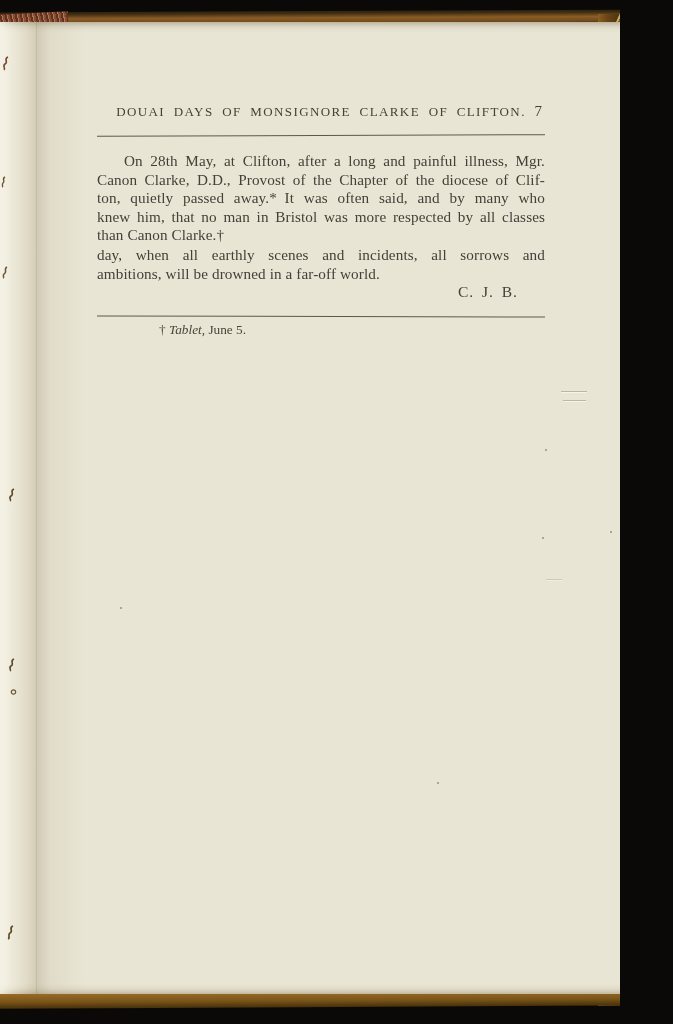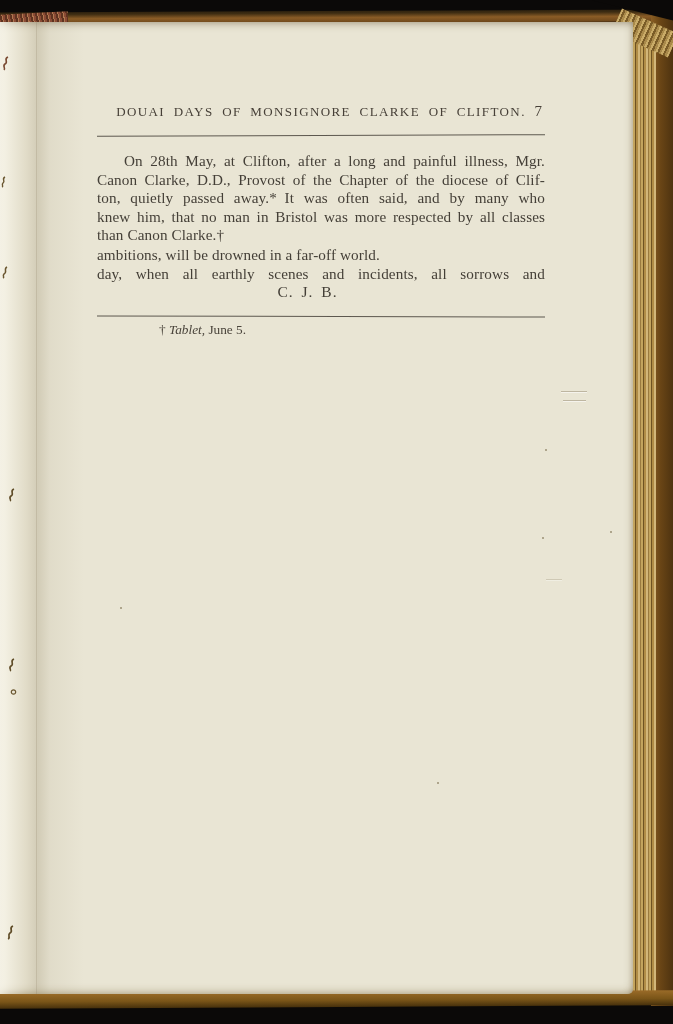--- a/index.html
+++ b/index.html
@@ -1,17 +1,17 @@
 <!DOCTYPE html>
 <html><head>
 <meta charset="utf-8">
 <style>
   html,body{margin:0;padding:0;background:#0b0908;}
   .scene{
-    position:relative;width:673px;height:1024px;overflow:hidden;
+    position:relative;width:620px;height:1024px;overflow:hidden;
     background:#0b0908;
     font-family:"Liberation Serif","DejaVu Serif",serif;
   }
   
   .cover-top{
     position:absolute;left:0;top:11px;width:664px;height:12px;
     background:linear-gradient(to bottom,#30230f 0%,#3d2c12 18%,#8a5c26 55%,#6b451a 100%);
     transform:rotate(-0.25deg);
   }
   .cover-left-corner{
@@ -85,21 +85,21 @@
   .para-1{margin-top:16px;}
   .para-2{margin-top:1px;}
   .line{
     height:18.6px;line-height:18.6px;overflow:hidden;
     text-align:justify;text-align-last:justify;
   }
   .line.first{text-indent:27px;}
   .line.last{text-align-last:left;font-family:Liberation Serif, serif;}
   .signature{
     height:18.6px;line-height:18.6px;font-size:15.5px;
-    text-align:center;padding-right:27px;letter-spacing:1px;word-spacing:3px;
+    text-align:right;padding-right:27px;letter-spacing:1px;word-spacing:3px;
   }
   .footnotes{margin-top:3px;font-size:13.3px;line-height:19px;color:#4a443b;}
   .footnote-1{padding-left:66px;}
   .footnote-2{padding-left:62px;}
   .fn-italic{font-style:italic;}
 </style>
 </head>
 <body>
 
 <div class="scene">
@@ -158,22 +158,22 @@
 
       <div class="para para-1">
         <div class="line first">On 28th May, at Clifton, after a long and painful illness, Mgr.</div>
         <div class="line">Canon Clarke, D.D., Provost of the Chapter of the diocese of Clif-</div>
         <div class="line">ton, quietly passed away.* It was often said, and by many who</div>
         <div class="line">knew him, that no man in Bristol was more respected by all classes</div>
         <div class="line last">than Canon Clarke.†</div>
       </div>
 
       <div class="para para-2">
+        <div class="line">day, when all earthly scenes and incidents, all sorrows and</div>
         <div class="line last">ambitions, will be drowned in a far-off world.</div>
-        <div class="line">day, when all earthly scenes and incidents, all sorrows and</div>
       </div>
 
       <div class="signature">C. J. B.</div>
 
       <hr class="rule rule-foot">
 
       <div class="footnotes">
         <div class="footnote-2"><span>† </span><span class="fn-italic">Tablet,</span><span> June 5.</span></div>
       </div>
 

